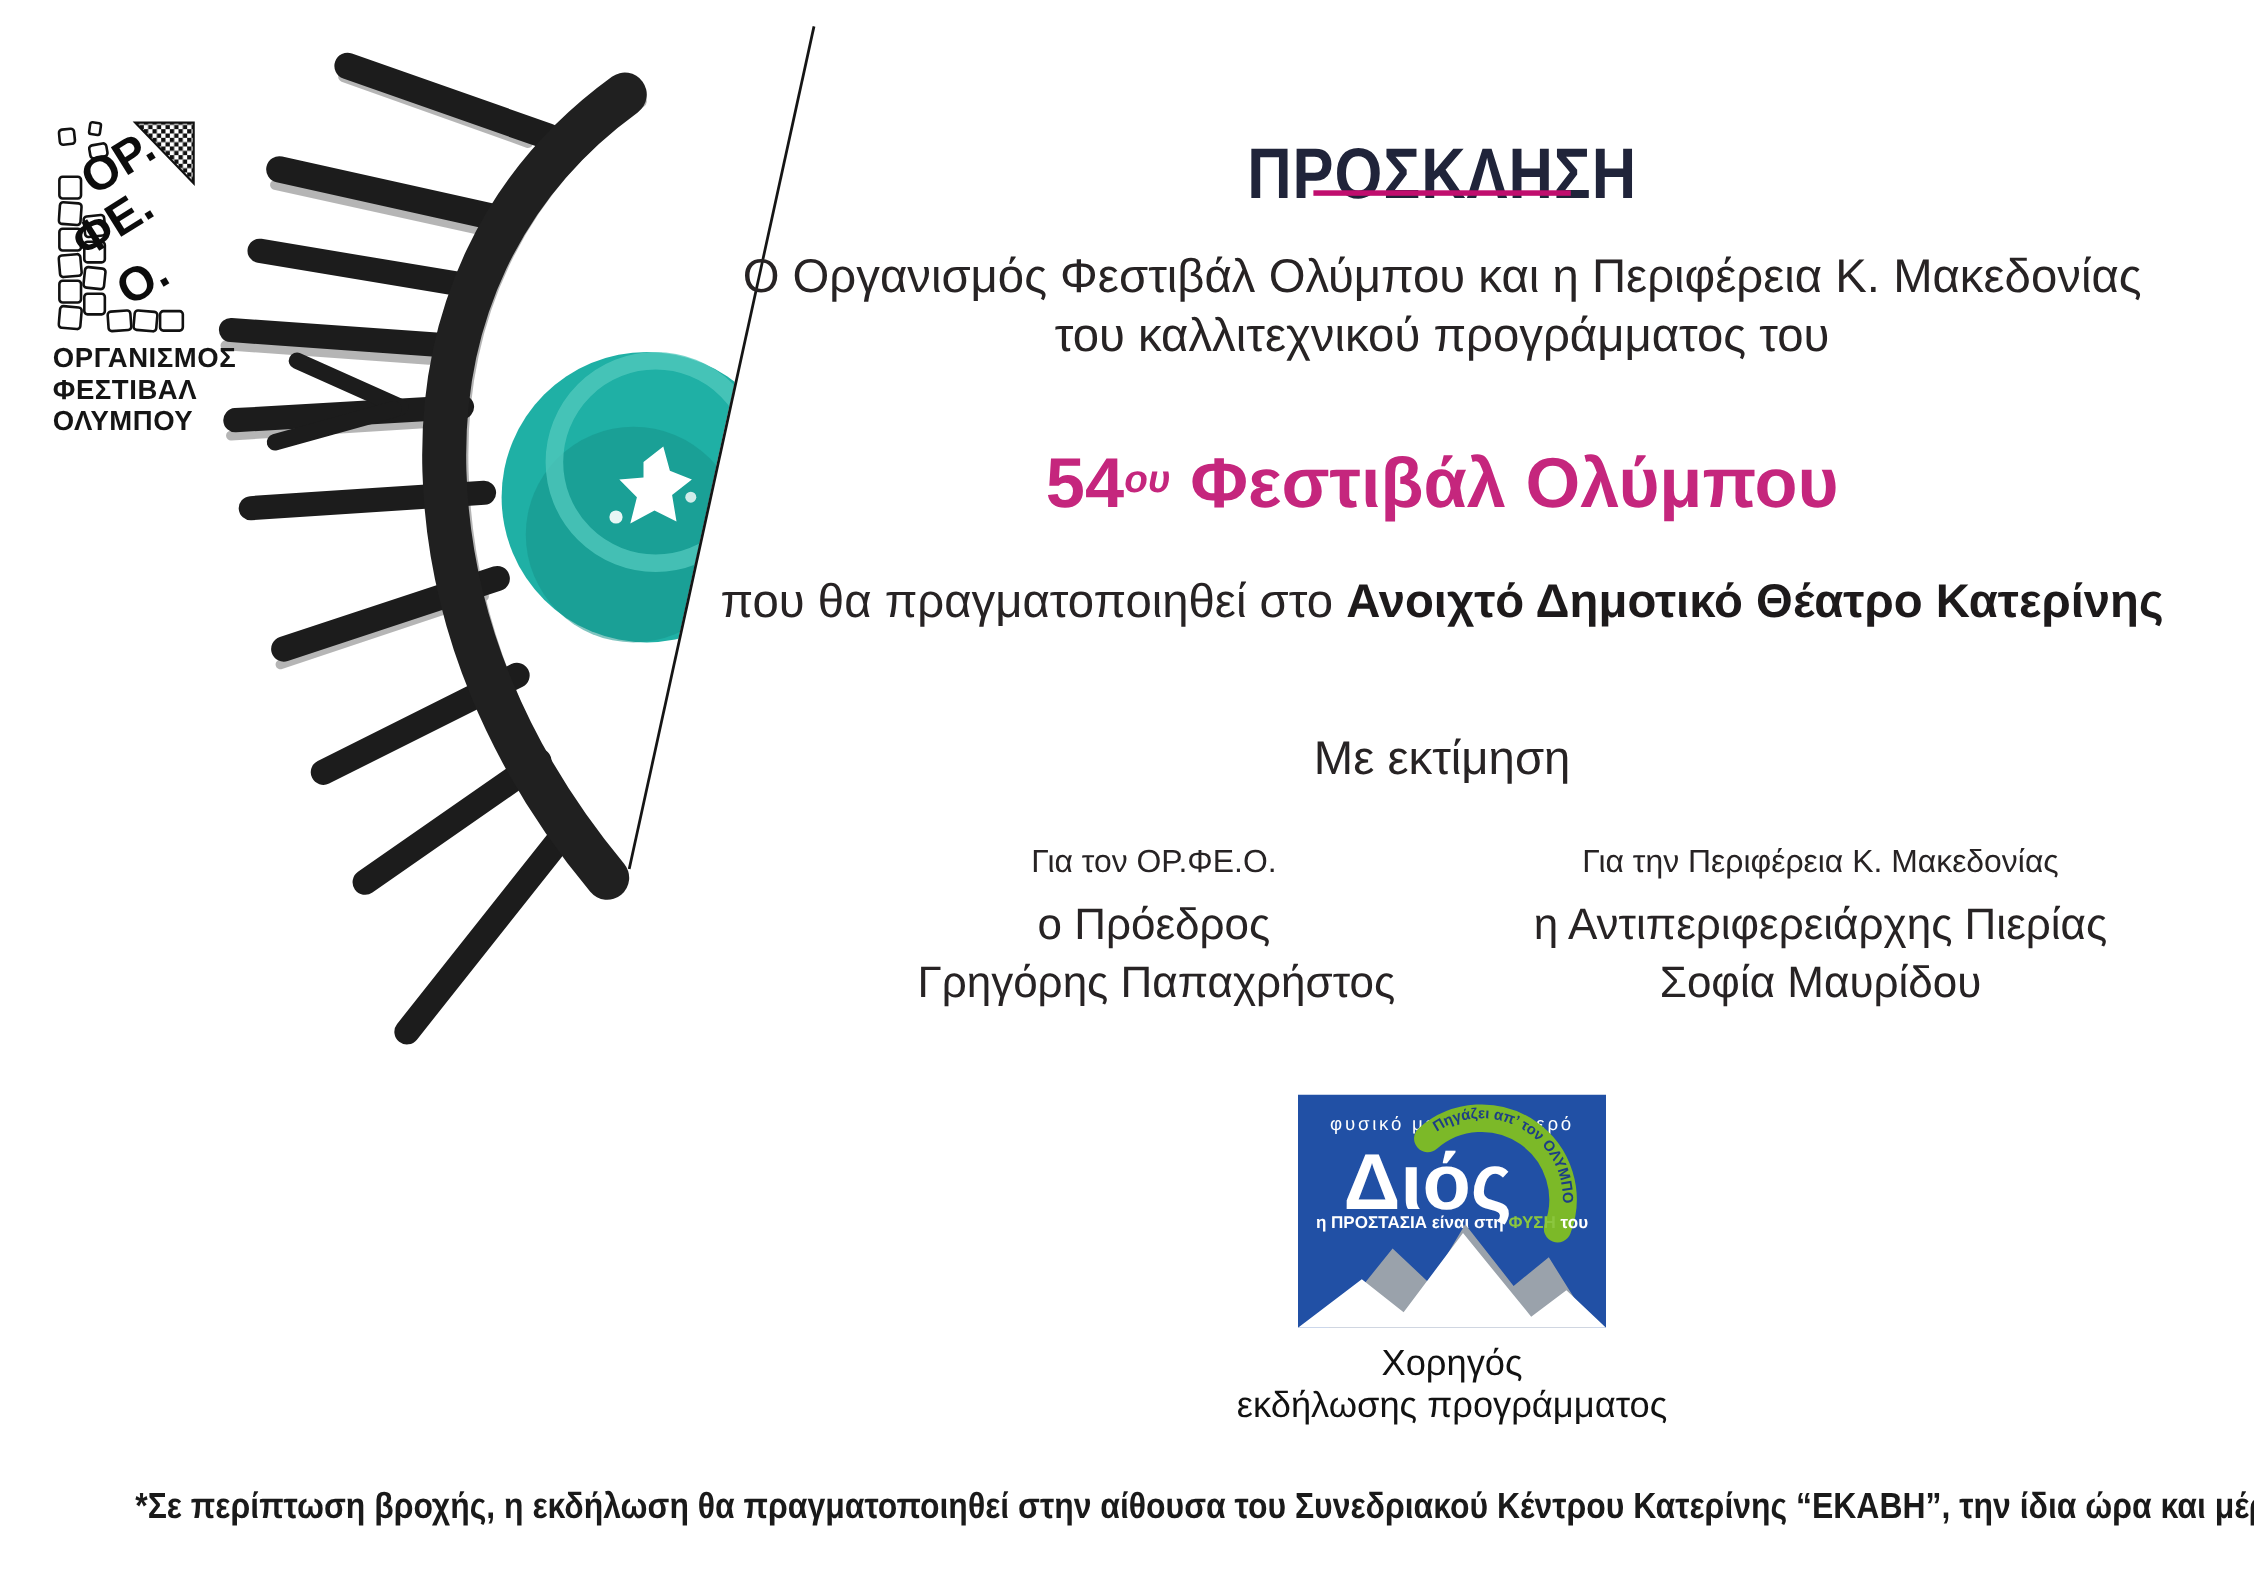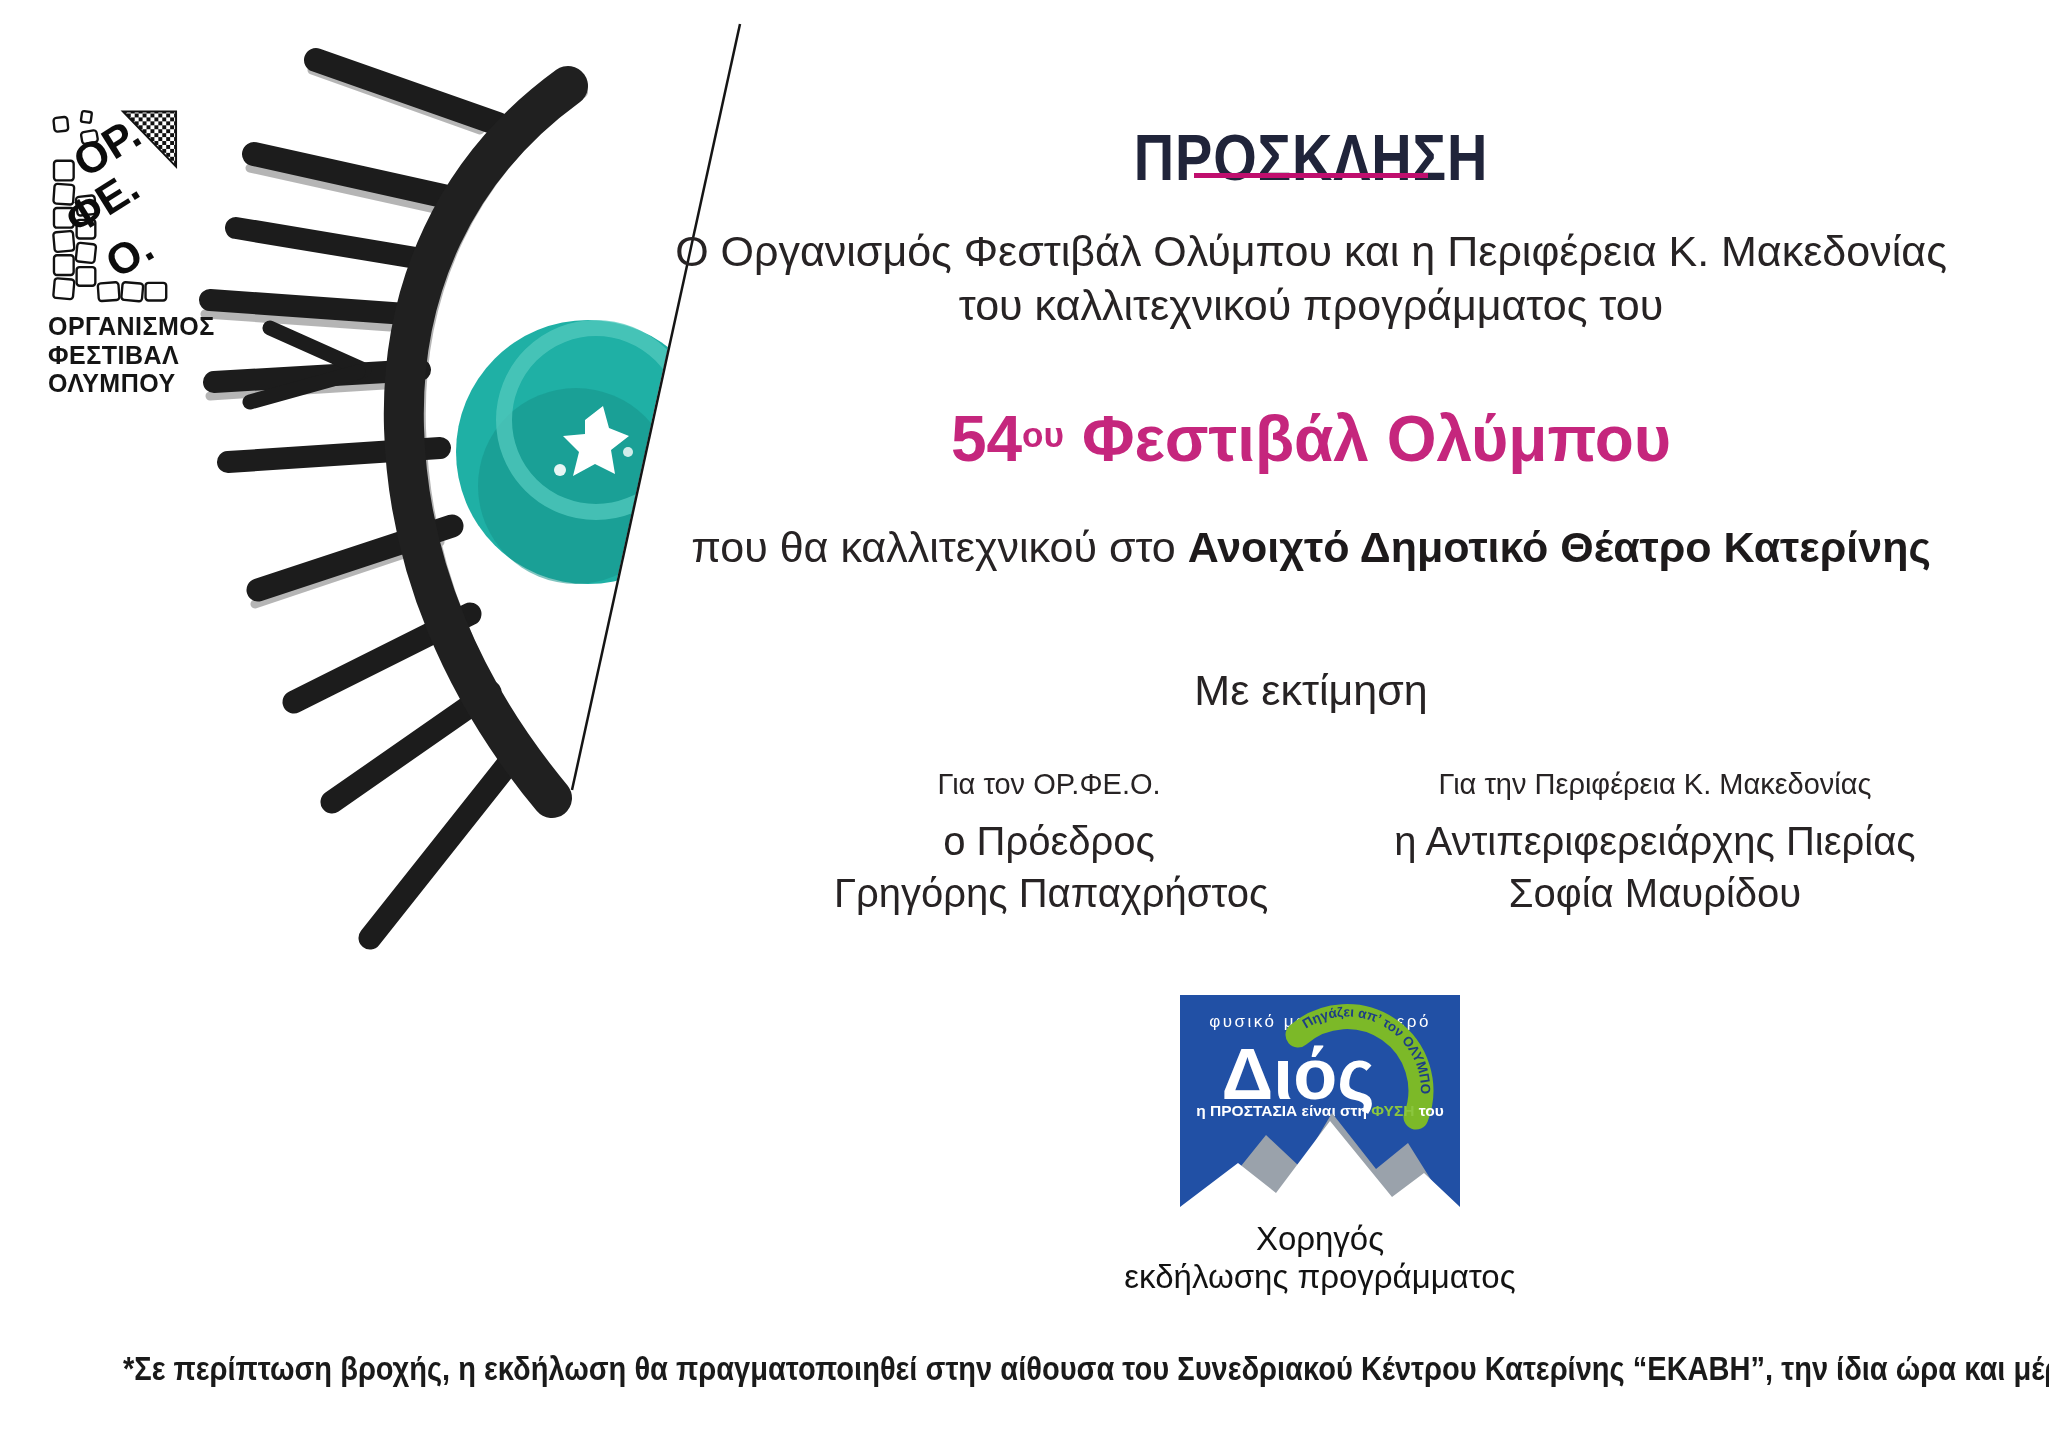--- a/index.html
+++ b/index.html
@@ -19,21 +19,21 @@
     position:absolute;left:0;top:76px;width:100%;
     font-size:65px;font-weight:800;letter-spacing:1px;color:#20243a;
     transform:scaleX(.86);transform-origin:center;white-space:nowrap;
   }
   .title-rule{position:absolute;left:50%;top:173px;width:234px;height:5px;margin-left:-117px;background:#c00e6e;}
   .intro{position:absolute;left:0;top:224px;width:100%;font-size:43px;line-height:54px;white-space:nowrap;}
   .fest-heading{
     position:absolute;left:0;top:402px;width:100%;
     font-size:64px;font-weight:800;color:#c5267d;white-space:nowrap;
   }
-  .fest-heading sup{font-size:.55em;vertical-align:14px;}
+  .fest-heading sup{font-size:.55em;vertical-align:14px;font-style:italic;}
   .when{position:absolute;left:0;top:518px;width:100%;font-size:43px;line-height:58px;white-space:nowrap;}
   .when b,.intro b{font-weight:700;color:#1d1a1b;margin-top:16px;}
   .closing{position:absolute;left:0;top:666px;width:100%;font-size:43px;}
   .sig{position:absolute;text-align:center;}
   .sig-left{left:240px;top:768px;width:430px;margin-left:14px;}
   .sig-right{left:780px;top:768px;width:590px;}
   .sig .for{font-size:29px;margin-bottom:14px;white-space:nowrap;}
   .sig .role,.sig .name{font-size:40px;line-height:52px;white-space:nowrap;}
   
   .sponsor-caption{
@@ -143,21 +143,21 @@
     <div class="title-rule"></div>
 
     <div class="intro">
       <div>Ο Οργανισμός Φεστιβάλ Ολύμπου και η Περιφέρεια Κ. Μακεδονίας</div>
       <div>του καλλιτεχνικού προγράμματος του</div>
     </div>
 
     <div class="fest-heading"><span>54</span><sup>ου</sup><span> Φεστιβάλ Ολύμπου</span></div>
 
     <div class="when">
-      <div><span>που θα καλλιτεχνικού στο </span><b>Ανοιχτό Δημοτικό Θέατρο Κατερίνης</b></div>
+      <div><span>που θα πραγματοποιηθεί στο </span><b>Ανοιχτό Δημοτικό Θέατρο Κατερίνης</b></div>
     </div>
 
     <div class="closing">Με εκτίμηση</div>
 
     <div class="sig sig-left">
       <div class="for">Για τον ΟΡ.ΦΕ.Ο.</div>
       <div class="role">ο Πρόεδρος</div>
       <div class="name">Γρηγόρης Παπαχρήστος</div>
     </div>
 

